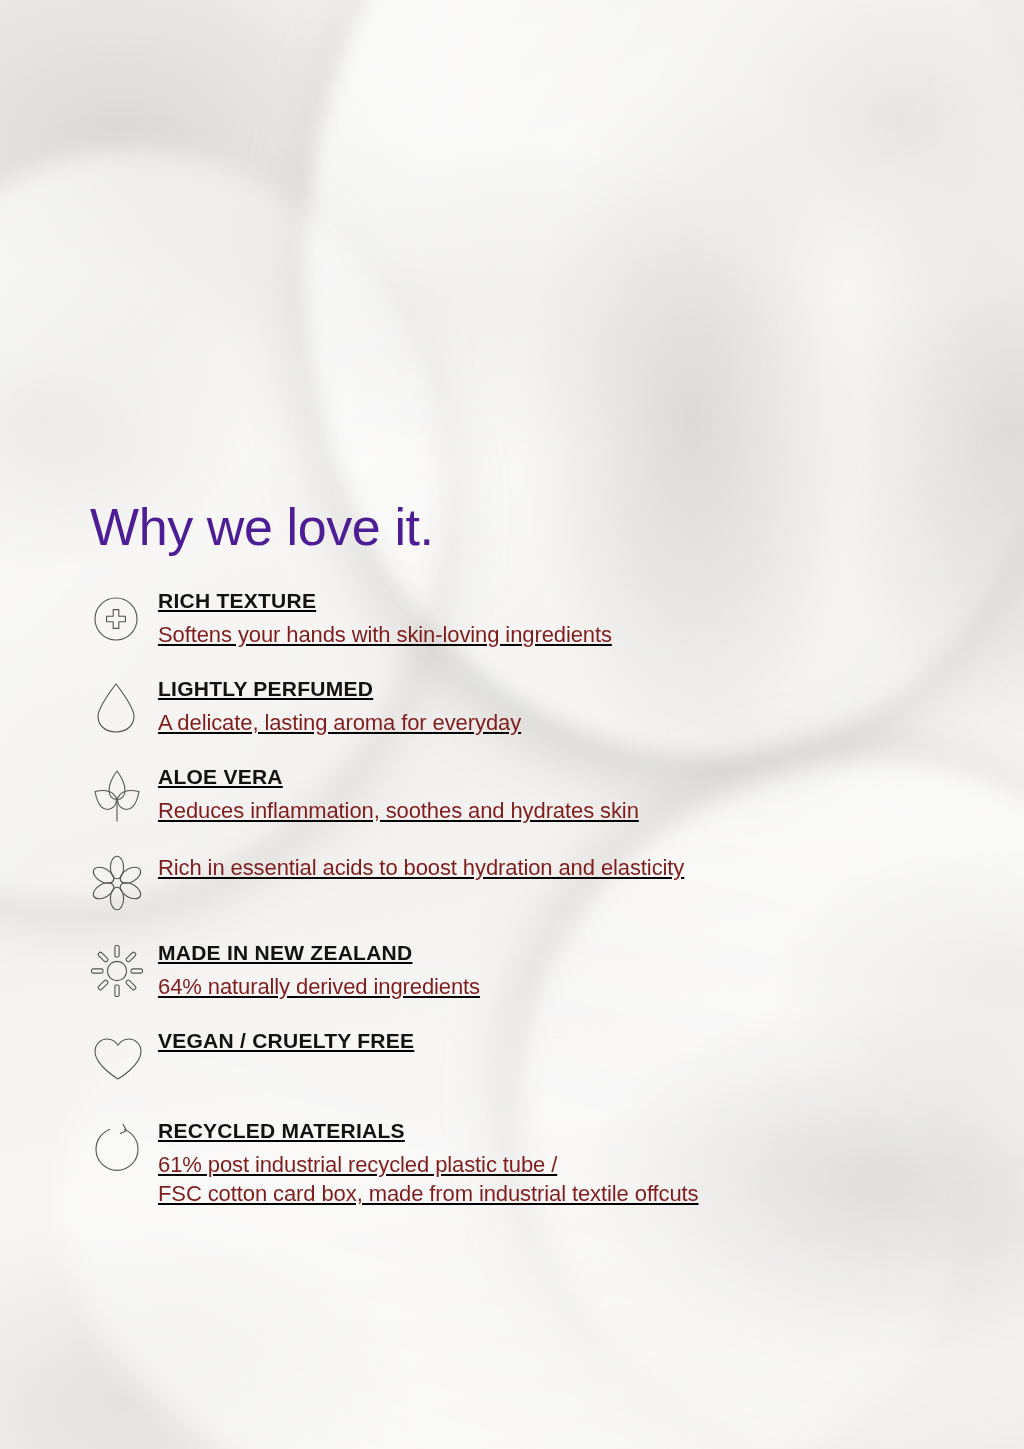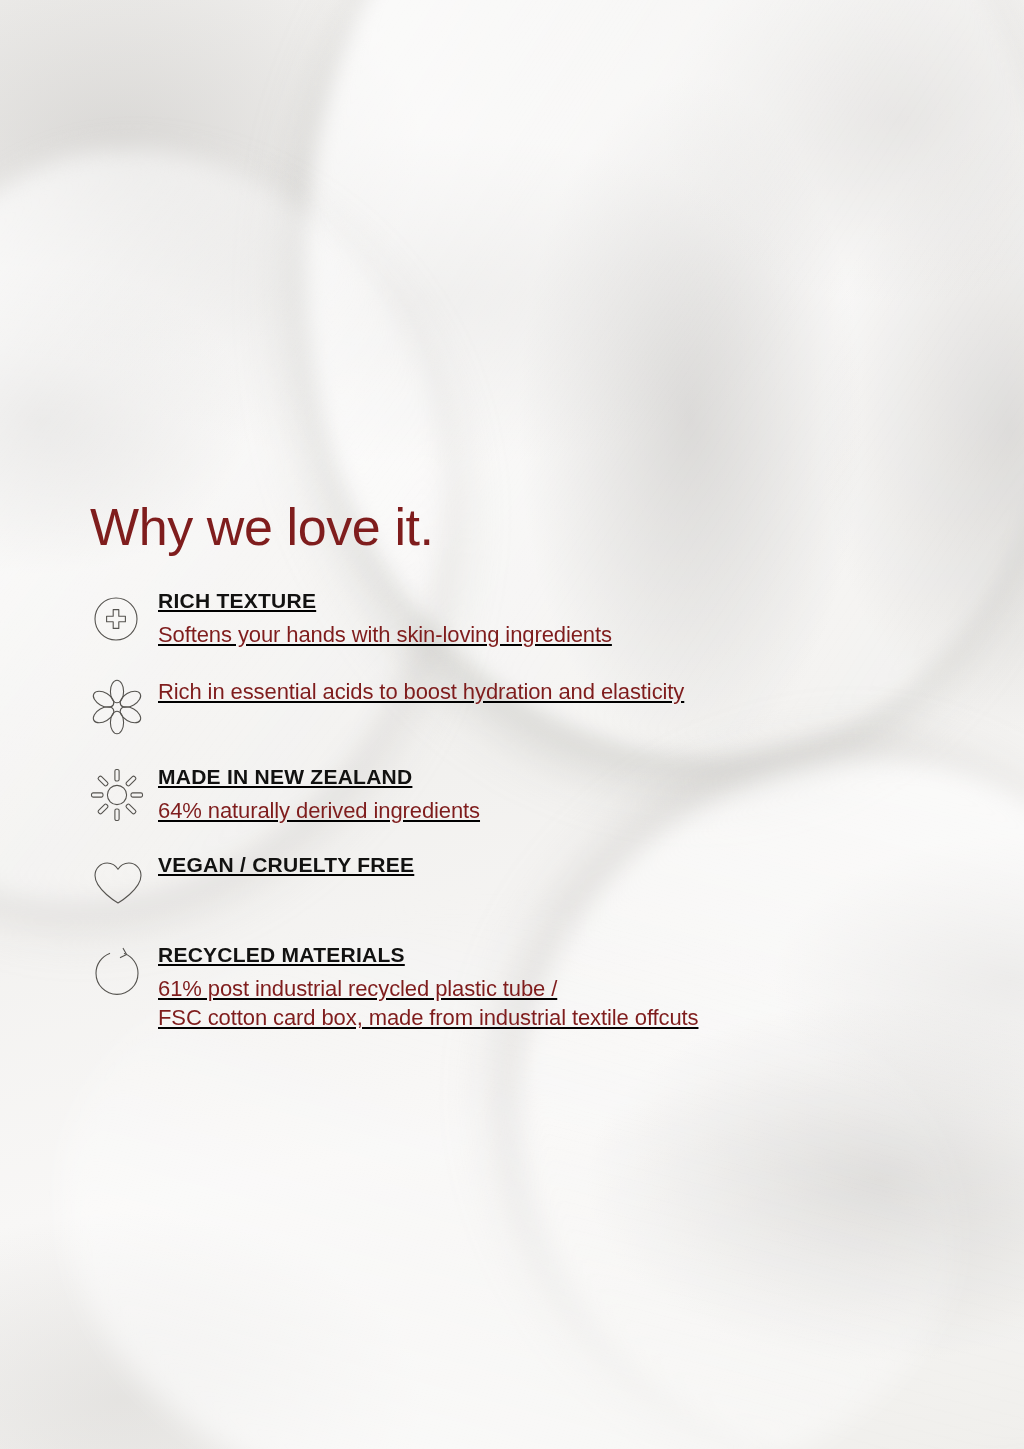--- a/index.html
+++ b/index.html
@@ -84,21 +84,21 @@
     z-index: 5;
     padding: 0;
   }
   #page-title {
     position: absolute;
     left: 90px;
     top: 466px;
     font-size: 52px;
     font-weight: 400;
     letter-spacing: -0.4px;
-    color: #7f1d1d;
+    color: #4c1d95;
     line-height: 1;
     white-space: nowrap;
   }
 
   #benefits-list {
     position: absolute;
     left: 90px;
     top: 586px;
     width: 880px;
   }
@@ -166,21 +166,50 @@
           <circle cx="26" cy="26" r="21"></circle>
           <path d="M23.2 16.6 h5.6 v6.6 h6.6 v5.6 h-6.6 v6.6 h-5.6 v-6.6 h-6.6 v-5.6 h6.6 z" stroke-linejoin="round"></path>
         </svg>
       </div>
       <div class="benefit-text">
         <div class="benefit-heading">RICH TEXTURE</div>
         <div class="benefit-desc">Softens your hands with skin-loving ingredients</div>
       </div>
     </div>
 
-
+    <div class="benefit-row">
+      <div class="benefit-icon">
+        <svg width="52" height="56" viewBox="0 0 52 56" fill="none" stroke="#55534f" stroke-width="1.1">
+          <path d="M26 5 C26 5 8 27.5 8 37.2 C8 47.0 16.1 53 26 53 C35.9 53 44 47.0 44 37.2 C44 27.5 26 5 26 5 Z" stroke-linejoin="round"></path>
+        </svg>
+      </div>
+      <div class="benefit-text">
+        <div class="benefit-heading">LIGHTLY PERFUMED</div>
+        <div class="benefit-desc">A delicate, lasting aroma for everyday</div>
+      </div>
+    </div>
+
+    <div class="benefit-row">
+      <div class="benefit-icon">
+        <svg width="54" height="58" viewBox="0 0 54 58" fill="none" stroke="#55534f" stroke-width="1.1">
+
+          <path d="M27 5 C33 13 35 20 35 24.5 C35 30 31.5 33.5 27 33.5 C22.5 33.5 19 30 19 24.5 C19 20 21 13 27 5 Z" stroke-linejoin="round"></path>
+
+          <path d="M5 25.5 C13.5 23.5 20.5 25 23.8 28.3 C27.5 32 27 37.5 23.6 40.9 C20.2 44.3 14.8 44.3 11.4 40.9 C8.2 37.7 6.2 31.8 5 25.5 Z" stroke-linejoin="round"></path>
+
+          <path d="M49 25.5 C40.5 23.5 33.5 25 30.2 28.3 C26.5 32 27 37.5 30.4 40.9 C33.8 44.3 39.2 44.3 42.6 40.9 C45.8 37.7 47.8 31.8 49 25.5 Z" stroke-linejoin="round"></path>
+
+          <path d="M27 31 V55" stroke-linecap="round"></path>
+        </svg>
+      </div>
+      <div class="benefit-text">
+        <div class="benefit-heading">ALOE VERA</div>
+        <div class="benefit-desc">Reduces inflammation, soothes and hydrates skin</div>
+      </div>
+    </div>
 
     <div class="benefit-row">
       <div class="benefit-icon">
         <svg width="54" height="56" viewBox="0 0 54 56" fill="none" stroke="#55534f" stroke-width="1.1">
           <g transform="translate(27,28)">
             <g transform="rotate(0)">
               <ellipse cx="0" cy="-15.5" rx="6.6" ry="11.2"></ellipse>
             </g>
             <g transform="rotate(60)">
               <ellipse cx="0" cy="-15.5" rx="6.6" ry="11.2"></ellipse>

